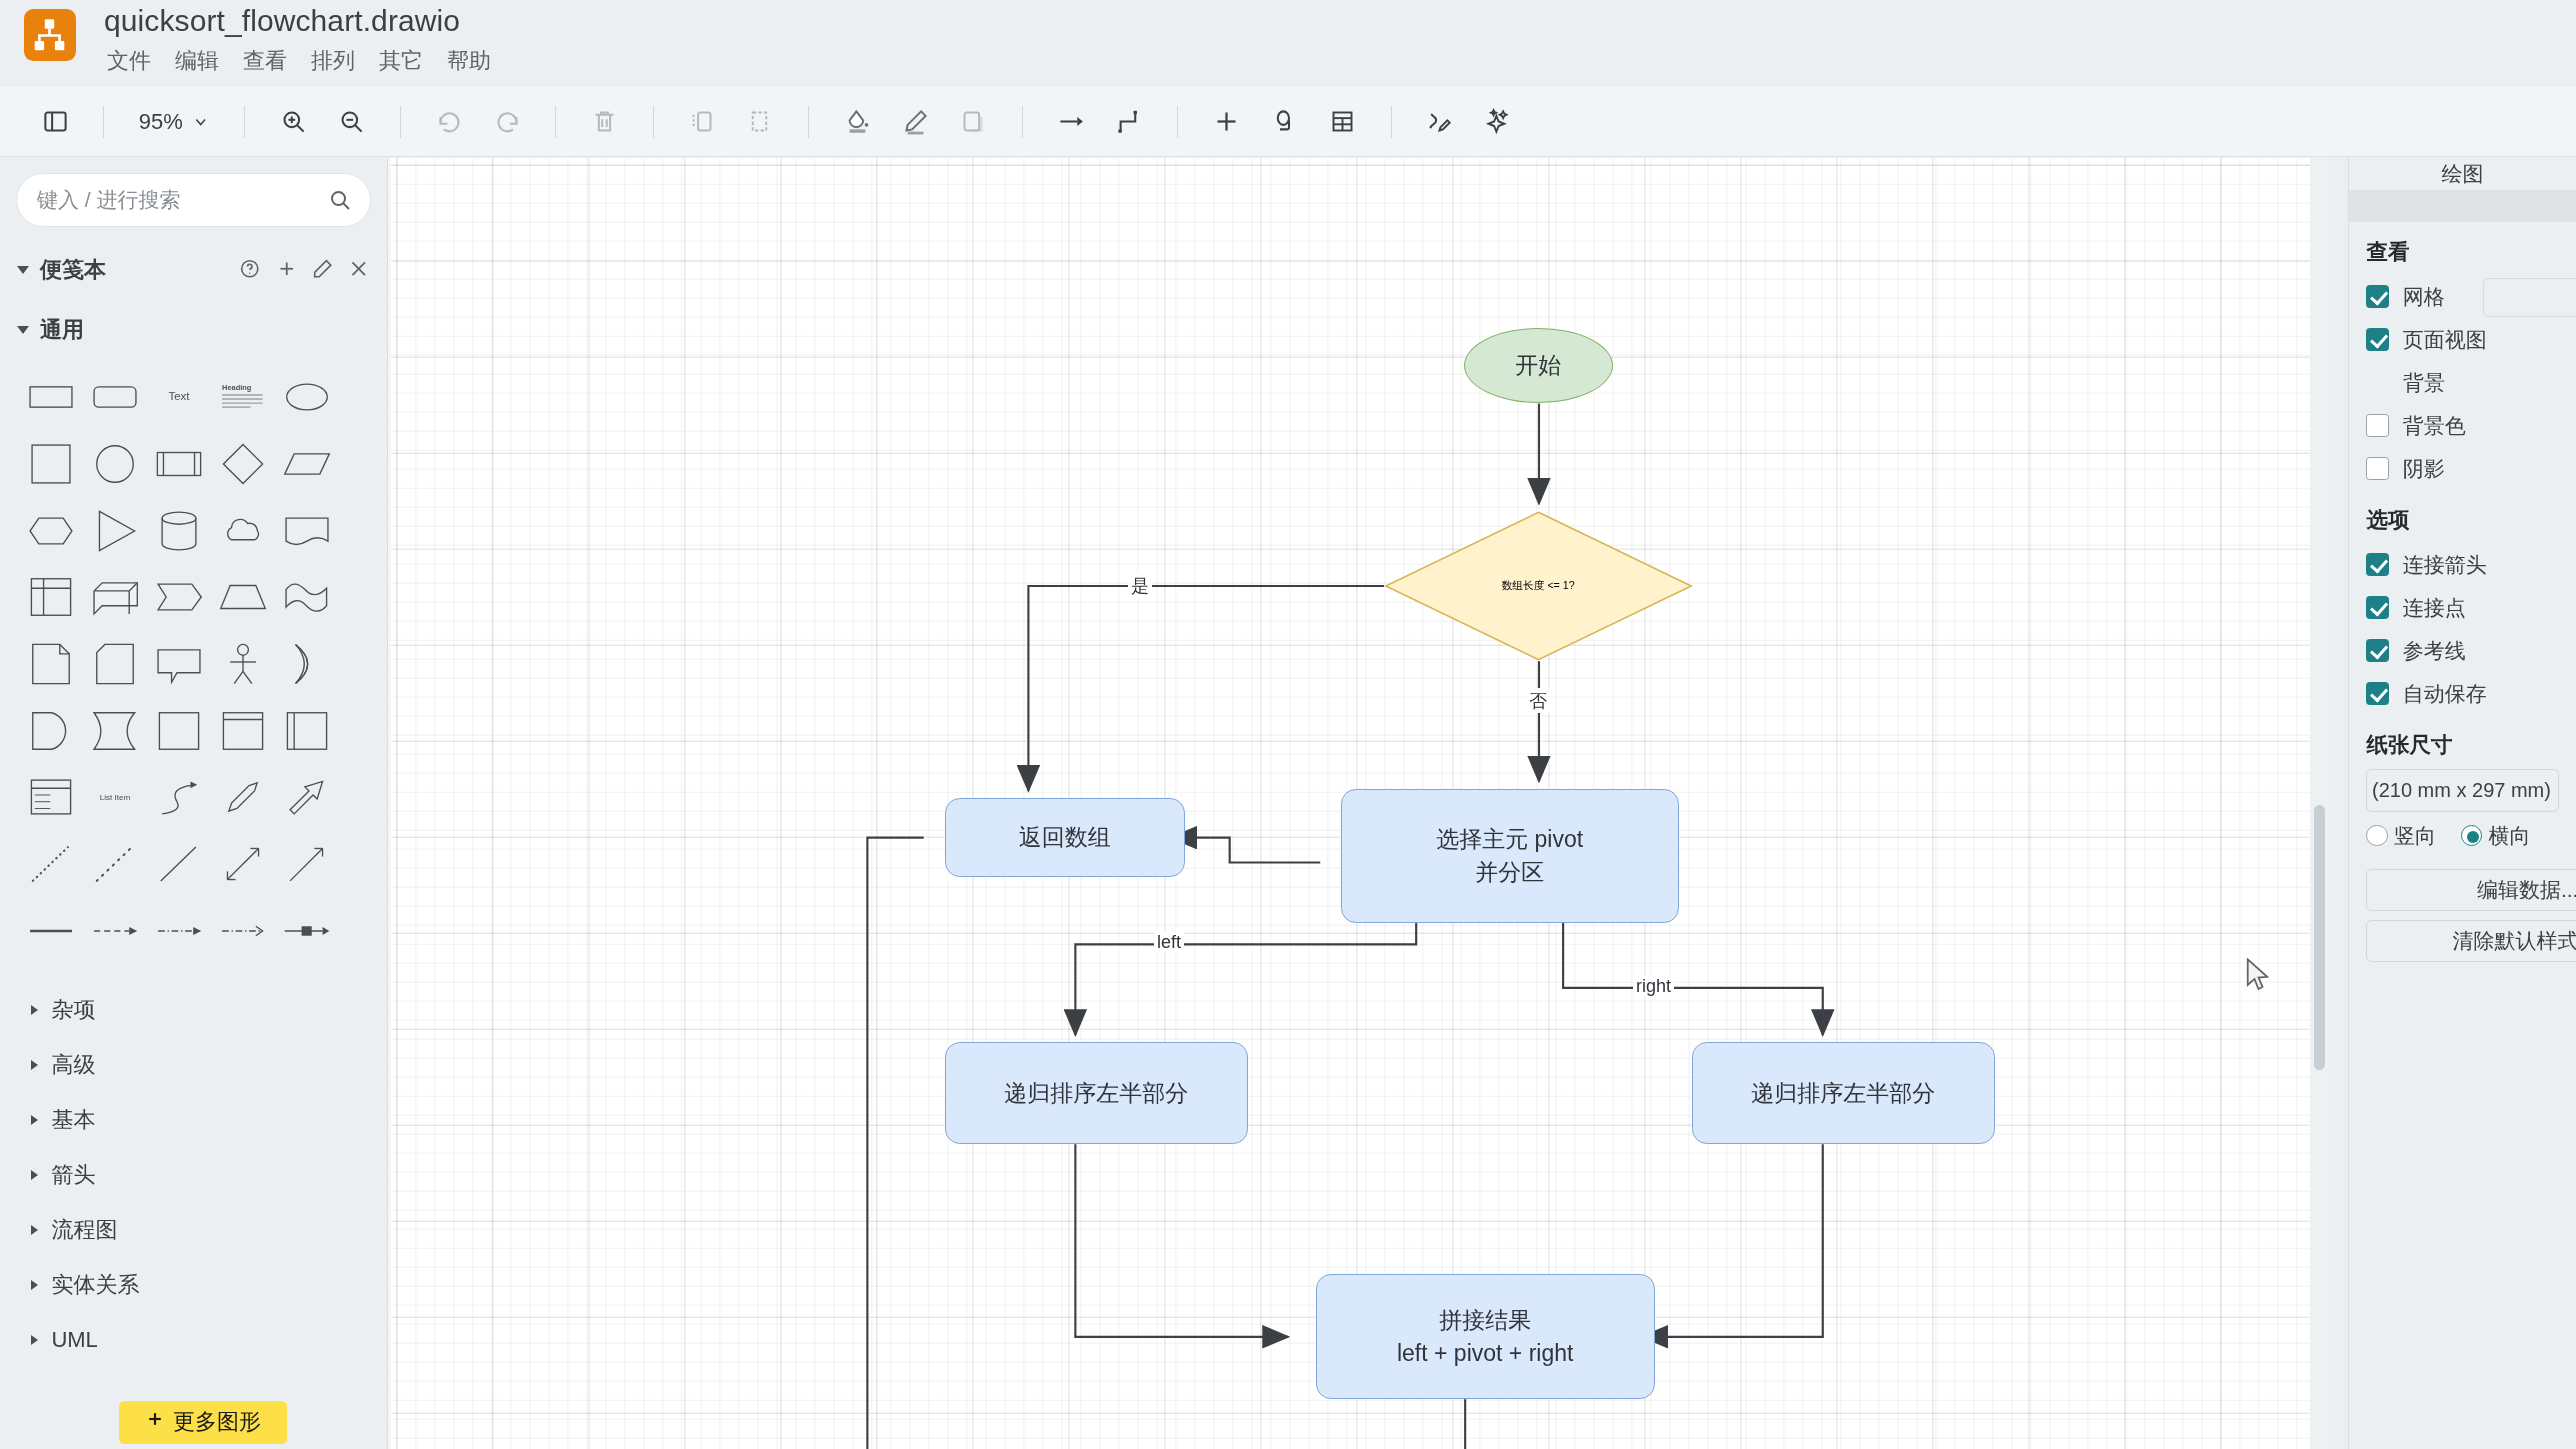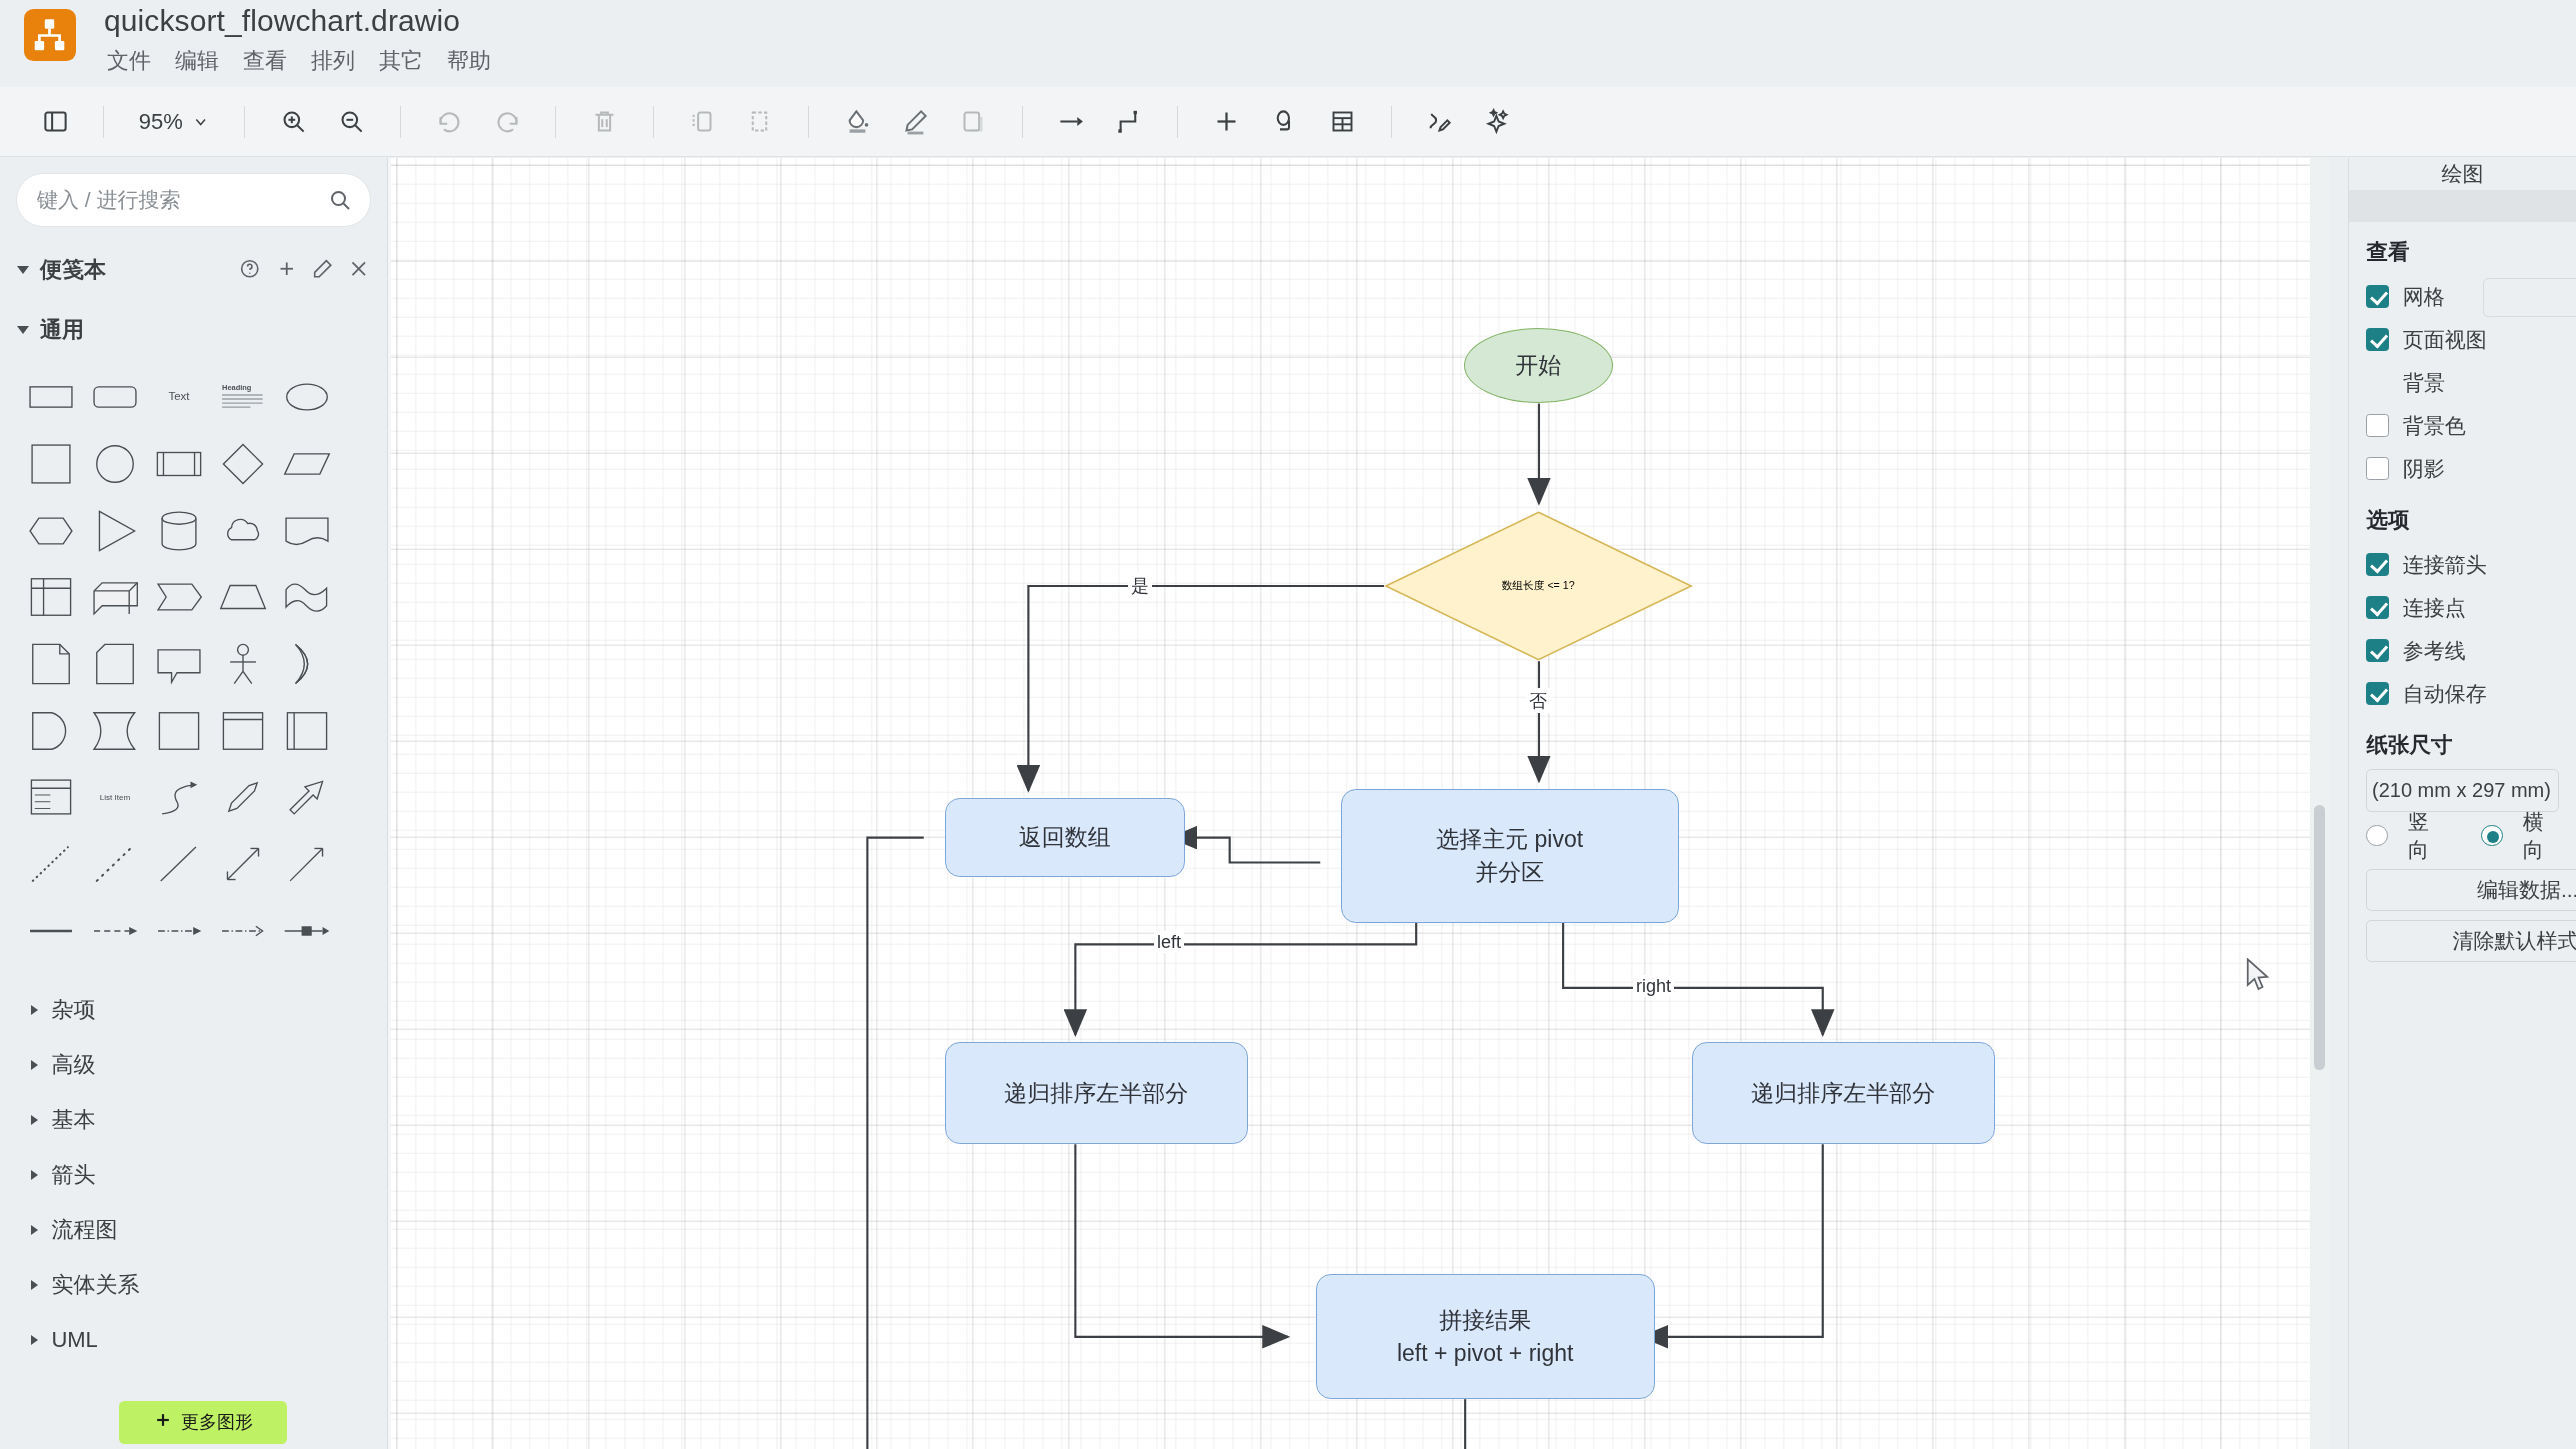--- a/index.html
+++ b/index.html
@@ -70,21 +70,21 @@
   .palette { margin:17.4px 14.8px 0 19px; display:grid; grid-template-columns:repeat(5,64px); row-gap:2.7px; }
   .shp { width:64px; height:64px; display:flex; align-items:center; justify-content:center; cursor:pointer; }
 
   .cat-list { margin-top:20px; }
   .cat { display:flex; align-items:center; height:55px; padding-left:31px; cursor:pointer; }
   .cat .tri { margin-right:13.4px; }
   .cat span.lbl { font-size:22px; color:#3c4043; }
 
   .more-shapes {
     position:absolute; left:119px; bottom:5.4px; width:168px; height:43px;
-    background:#bef264; border-radius:5.4px; color:#1a1a1a; font-size:18px;
+    background:#fde047; border-radius:5.4px; color:#1a1a1a; font-size:22px;
     display:flex; align-items:center; justify-content:center; gap:8px; cursor:pointer;margin-top:18px;
   }
 
   
   .canvas-outer {
     position:absolute; left:388px; top:158px; width:1941px; height:1291px;
     background:#f4f6f7; overflow:hidden;
   }
   .page {
     position:absolute; left:2.7px; top:0px; width:1939px; height:1315px;
@@ -139,21 +139,21 @@
   .r-input {
     position:absolute; right:-8px; width:101px; height:39px; background:#fff;
     border:0.7px solid #d8dbde; border-radius:5.4px;
   }
   .r-input.empty { background:#eceff1; }
   .r-select {
     margin:4px 17.4px 0 17.4px; height:43px; background:#eceff1; border:0.7px solid #d2d6d9;
     border-radius:5.4px; display:flex; align-items:center; justify-content:flex-end;
     padding-right:6.7px; font-size:20px; color:#3c4043; white-space:nowrap; overflow:hidden;
   }
-  .radio-row { display:flex; align-items:center; height:48px; padding-left:17.4px; gap:20px; }
+  .radio-row { display:flex; align-items:center; height:48px; padding-left:17.4px; gap:6px; }
   .radio { width:21.5px;height:21.5px;border-radius:50%;border:1.3px solid #9aa0a5;background:#fff;flex:0 0 auto;position:relative;}
   .radio.on { border-color:#1d8086; }
   .radio.on:after { content:"";position:absolute;left:4.7px;top:4.7px;width:12px;height:12px;border-radius:50%;background:#1d8086;}
   .radio-row .lbl { font-size:21px; color:#3c4043; margin-right:19px; }
   .r-btn {
     margin:9.4px 0 0 17.4px; width:221px; height:42px; background:#eceff1;
     border:0.7px solid #d2d6d9; border-radius:5.4px; display:flex; align-items:center;
     justify-content:flex-end; padding-right:8px; font-size:21px; color:#3c4043;
     white-space:nowrap; overflow:hidden; cursor:pointer;
   }

